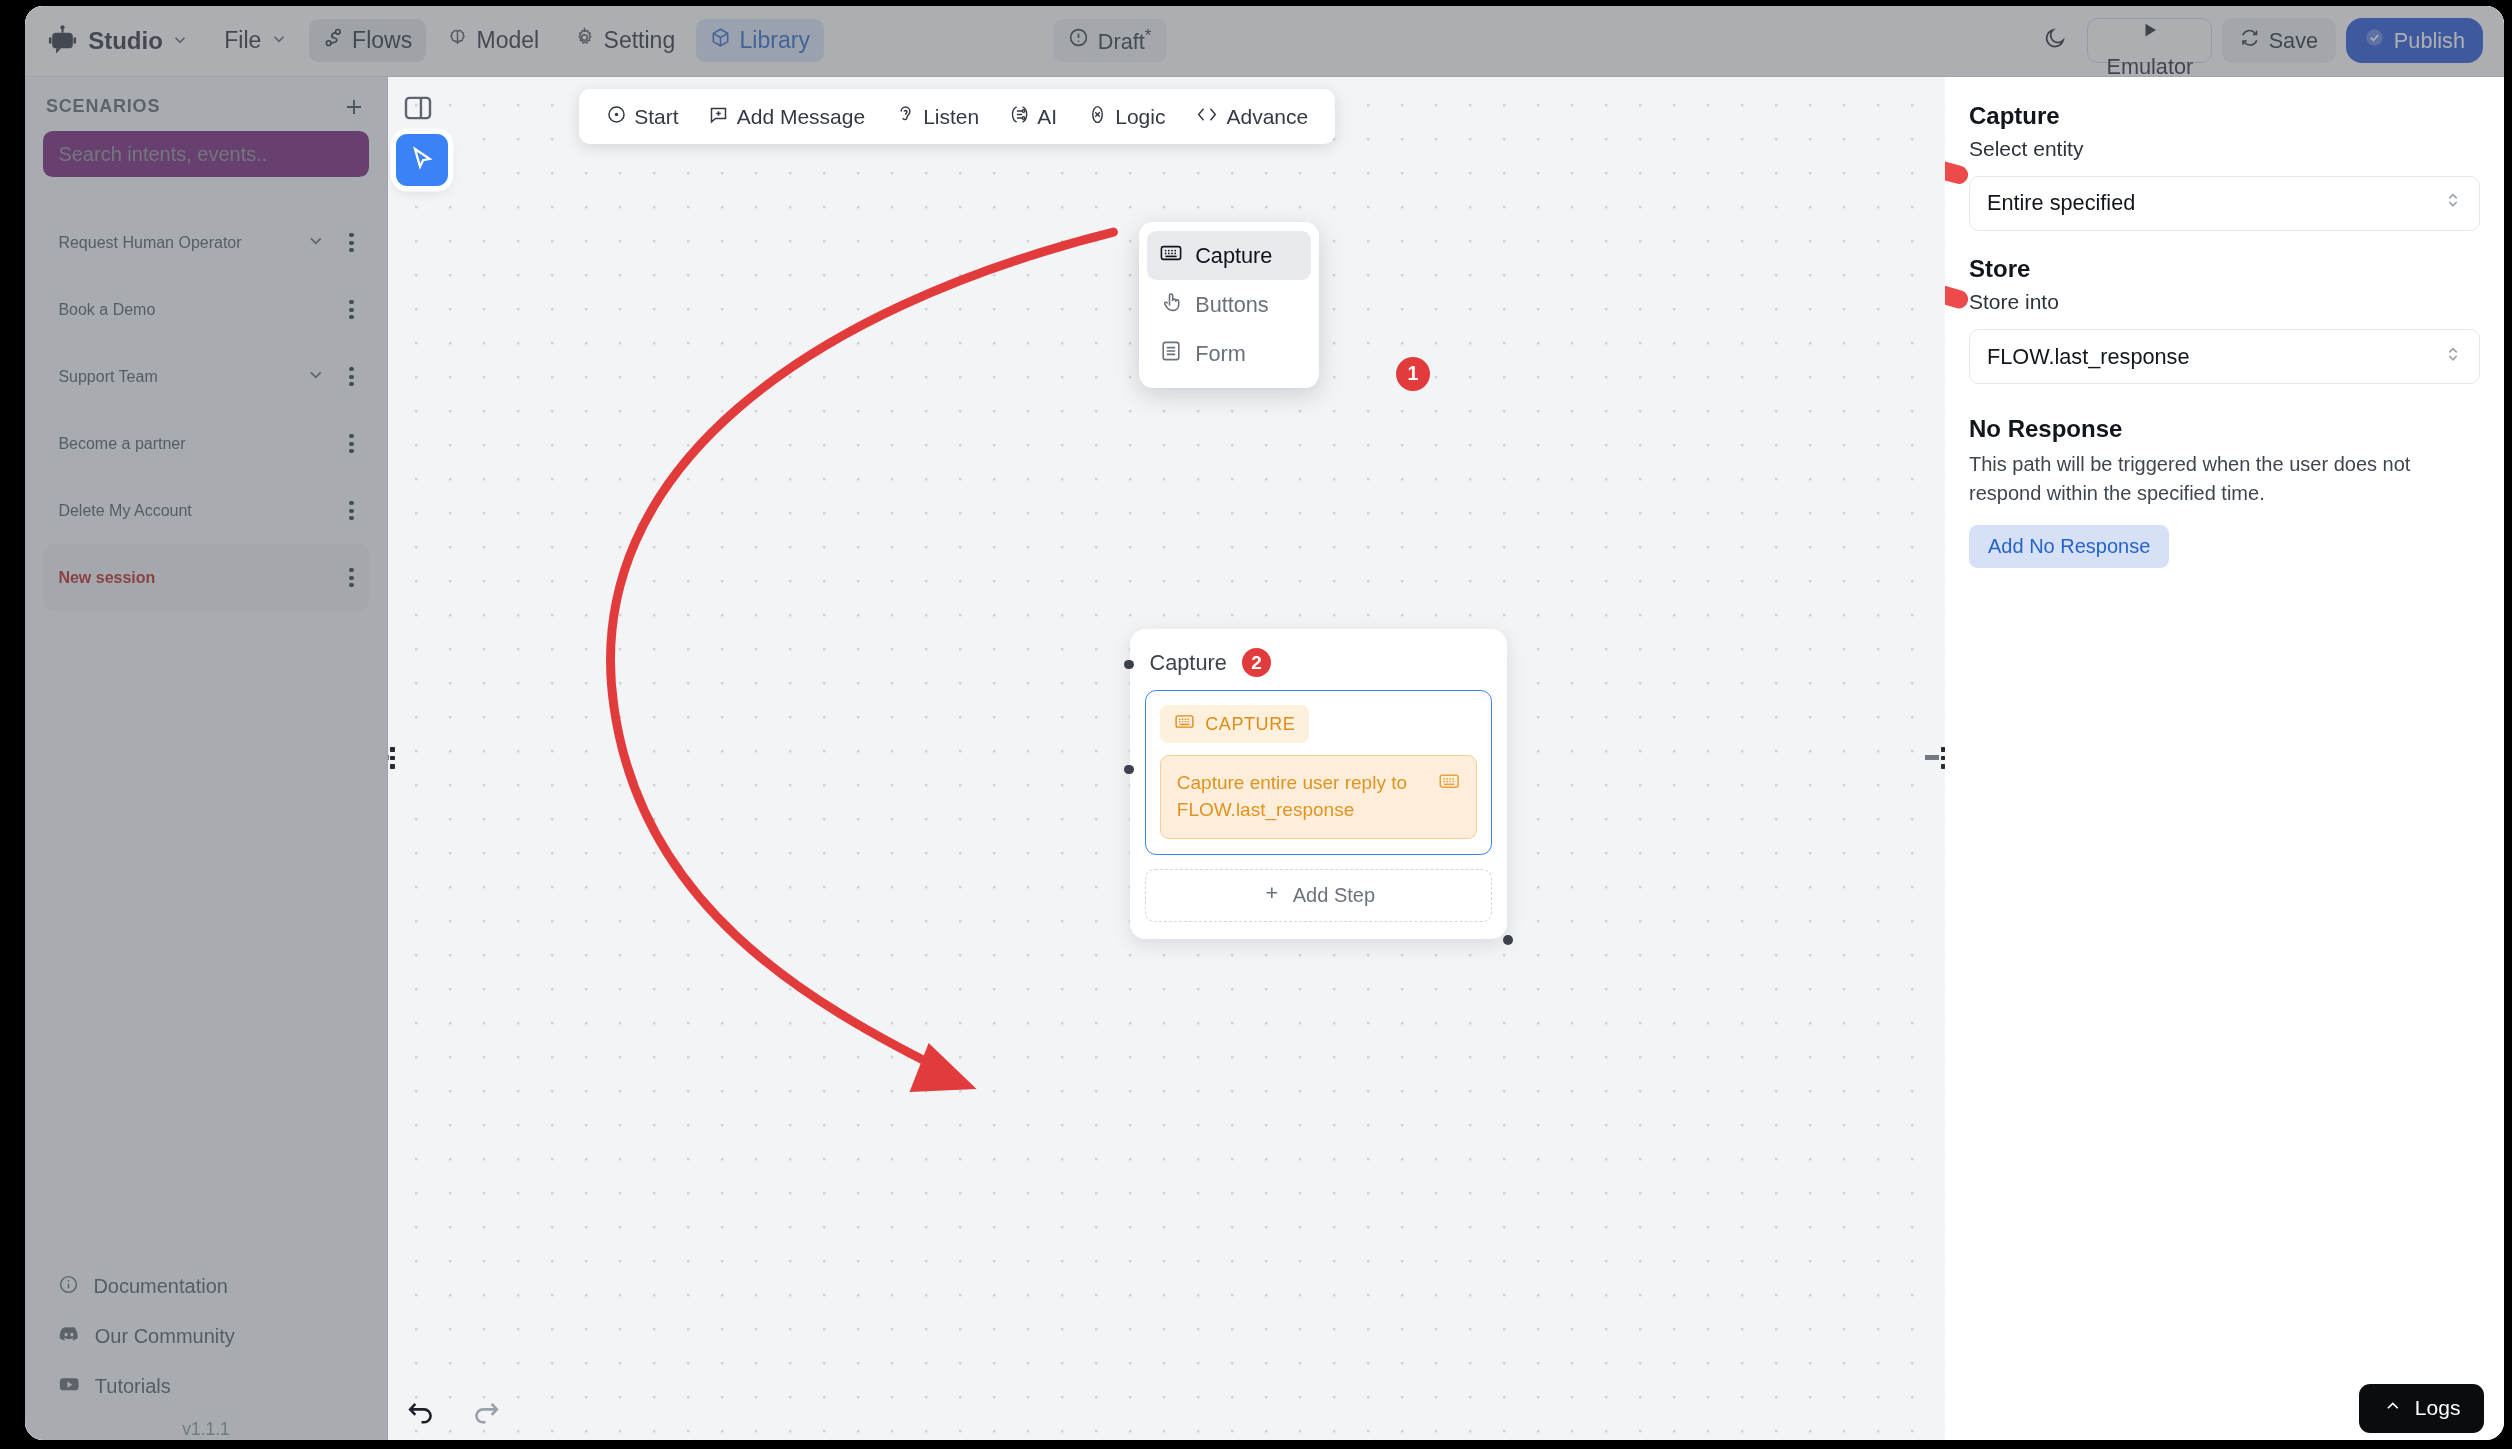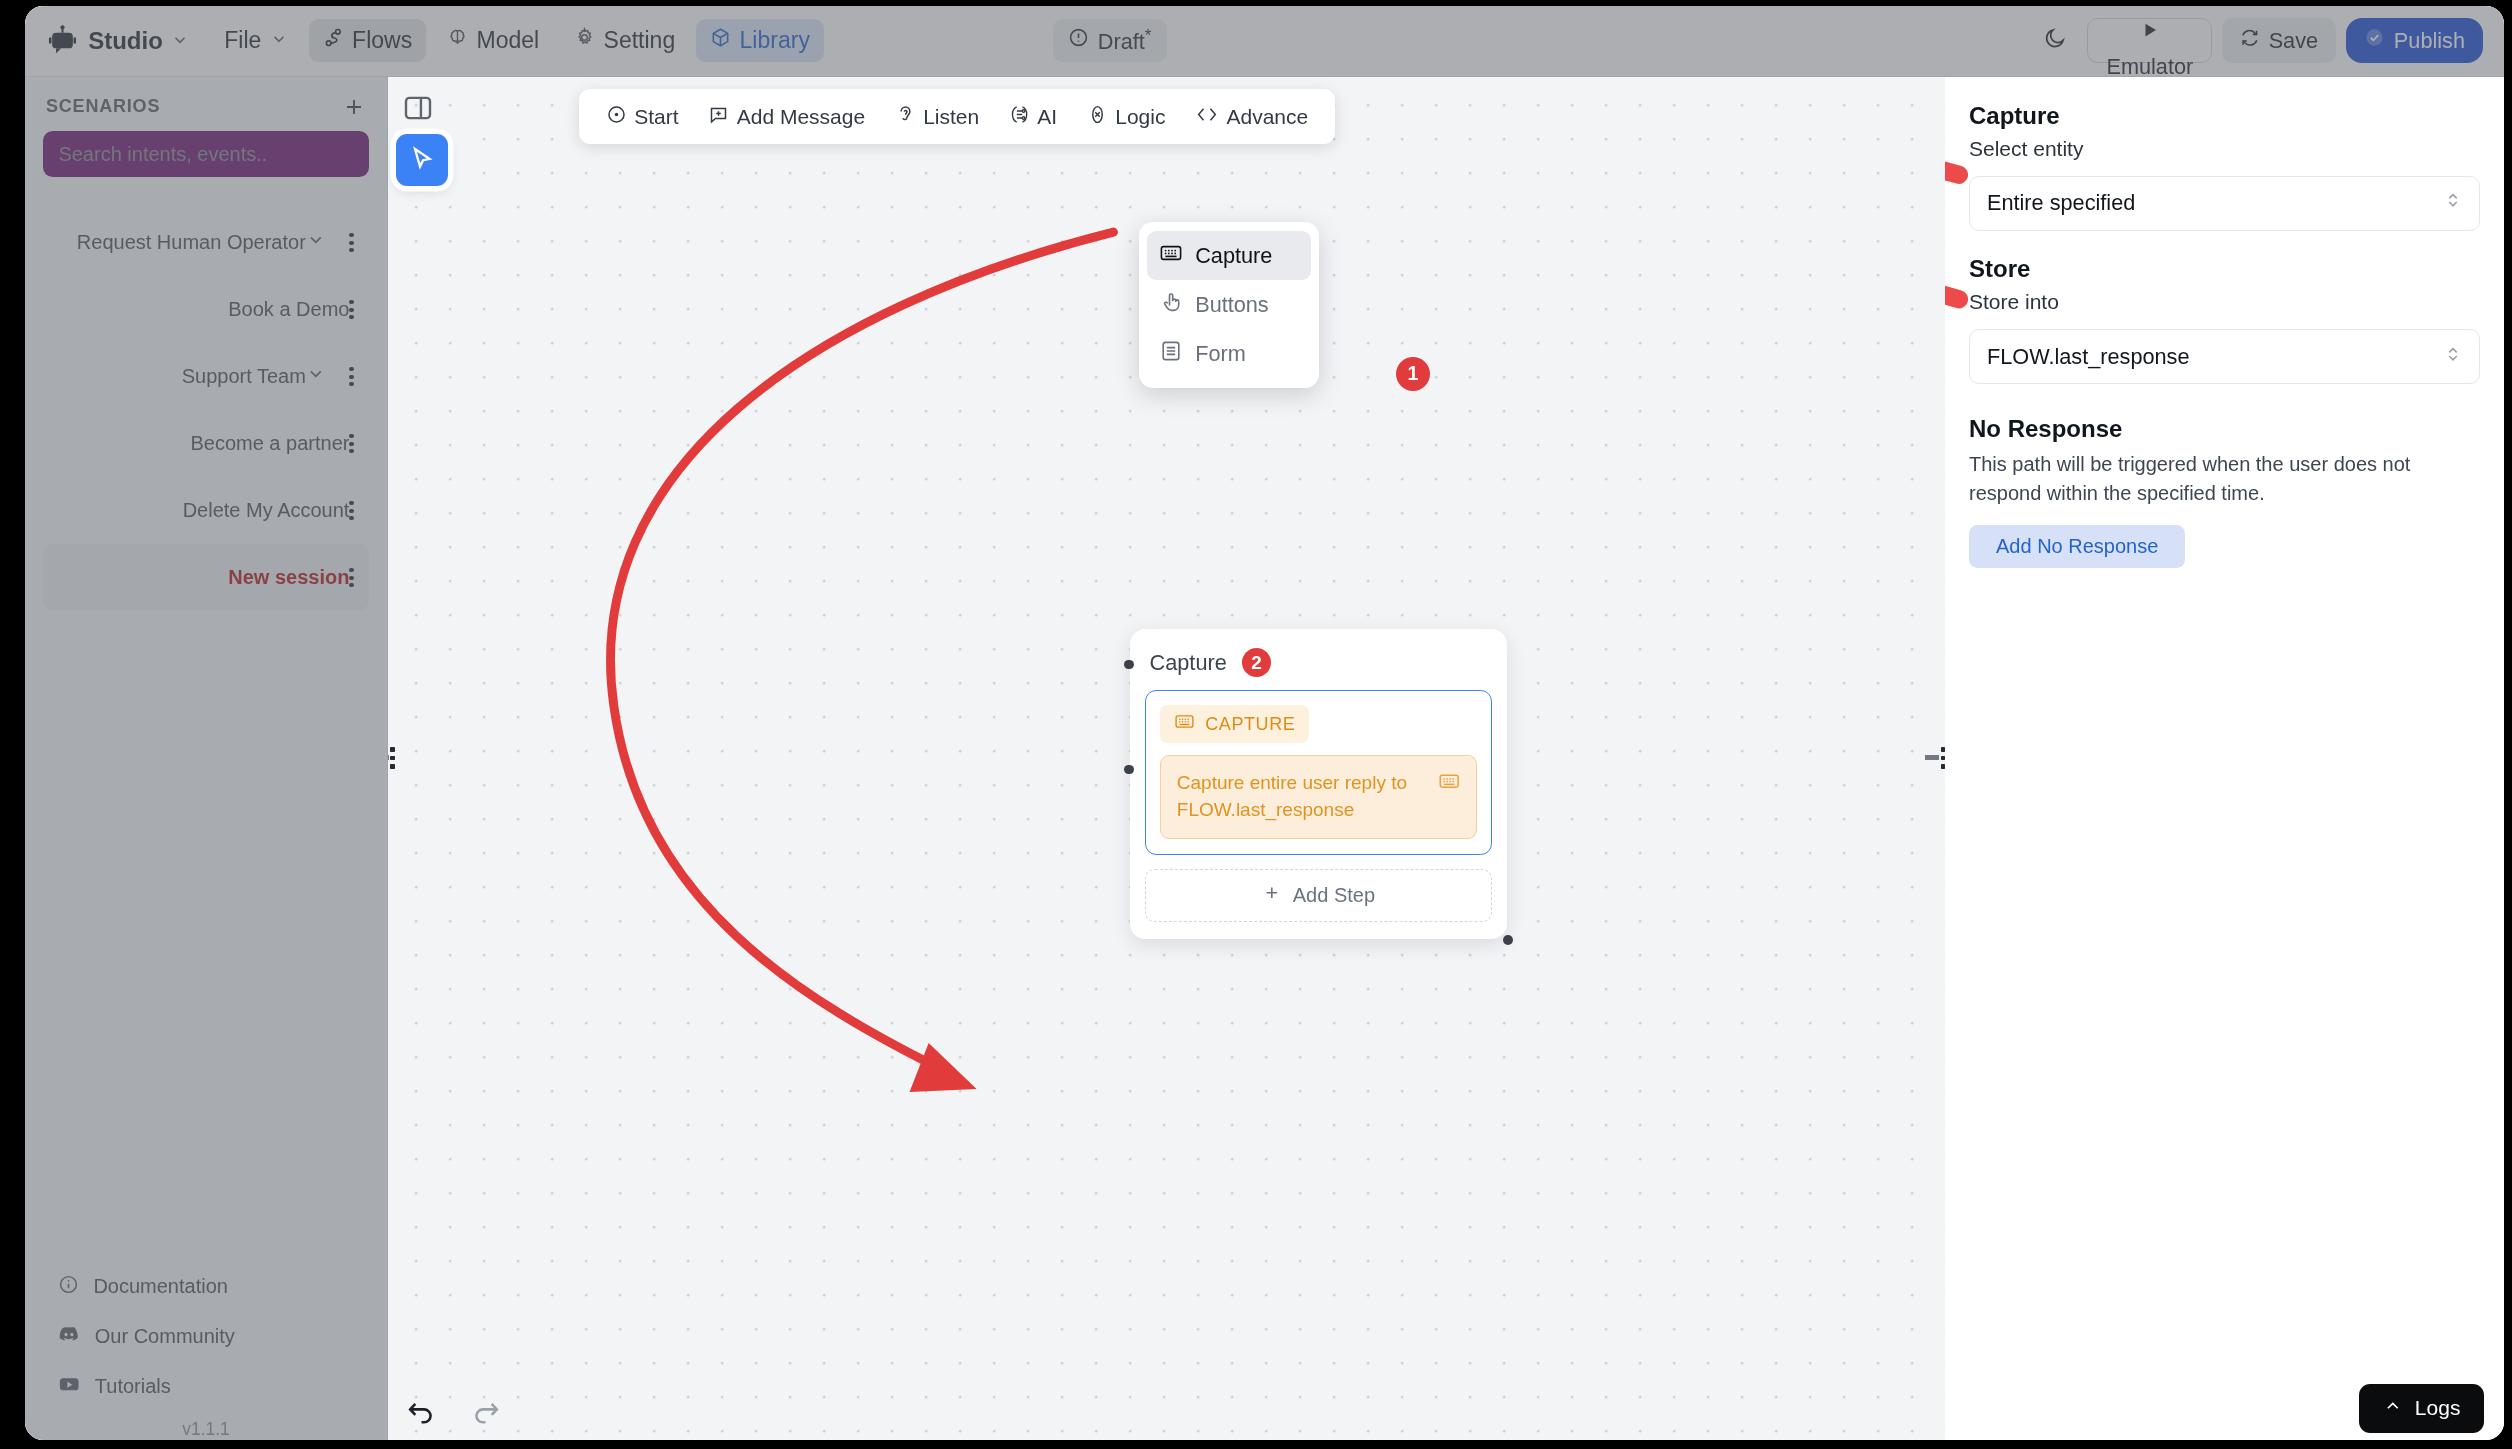--- a/index.html
+++ b/index.html
@@ -88,21 +88,21 @@
   .plus-btn { font-size: 34px; color: #3c424c; line-height: 18px; cursor: pointer; font-weight: 300; }
   .sb-search {
     margin: 5.6px 18px 0 18px; height: 46px; border-radius: 9.8px;
     background: #701a75; display: flex; align-items: center;
     padding: 0 15.4px; font-size: 20px; color: #878d97;
   }
   .sb-list { margin-top: 32px; }
   .sb-item {
     display: flex; align-items: center;
     height: 67px; margin: 0 18px; padding: 0 15.4px;
-    border-radius: 11.2px; font-size: 20px; color: #4b5563; text-align: right;
+    border-radius: 11.2px; font-size: 16px; color: #4b5563;
   }
   .sb-item .label { flex: 1; }
   .sb-item.selected { background: #eff1f4; color: #b91c1c; font-weight: bold; }
   .sb-item .chev-sm { margin-right: 24px; opacity: .8; }
   .kebab { display: flex; flex-direction: column; gap: 3.5px; align-items: center; cursor: pointer; }
   .kebab i { width: 4.2px; height: 4.2px; border-radius: 50%; background: #2b303a; display: block; }
 
   .sb-foot { margin-top: auto; }
   .sb-foot-item {
     display: flex; align-items: center; gap: 14px;
@@ -212,21 +212,21 @@
     margin-top: 15.4px; height: 55px; border: 1.4px solid #e3e6eb; border-radius: 9.8px;
     display: flex; align-items: center; padding: 0 17px;
     font-size: 21.7px; color: #12161d; cursor: pointer;
   }
   .select .val { flex: 1; }
   .rp-h2 { font-size: 24px; color: #11151c; font-weight: bold; margin-top: 24px; }
   .rp-h3 { font-size: 24px; color: #11151c; font-weight: bold; margin-top: 31px; }
   .rp-desc { font-size: 20px; color: #3f4650; line-height: 1.42; margin-top: 7px; }
   .btn-soft {
     margin-top: 18px; display: inline-flex; align-items: center;
-    height: 43px; padding: 0 27px; border-radius: 8.4px;
+    height: 43px; padding: 0 19px; border-radius: 8.4px;
     background: #d6e1f8; color: #2563c9; font-size: 20px; cursor: pointer;
   }
 
   
   .drag-handle {
     position: absolute; width: 18px; height: 39px;
     display: flex; align-items: center; justify-content: center;
     flex-direction: column; gap: 3.5px;
   }
   .drag-handle i { width: 4.9px; height: 4.9px; background: #262b33; border-radius: 0.7px; }

